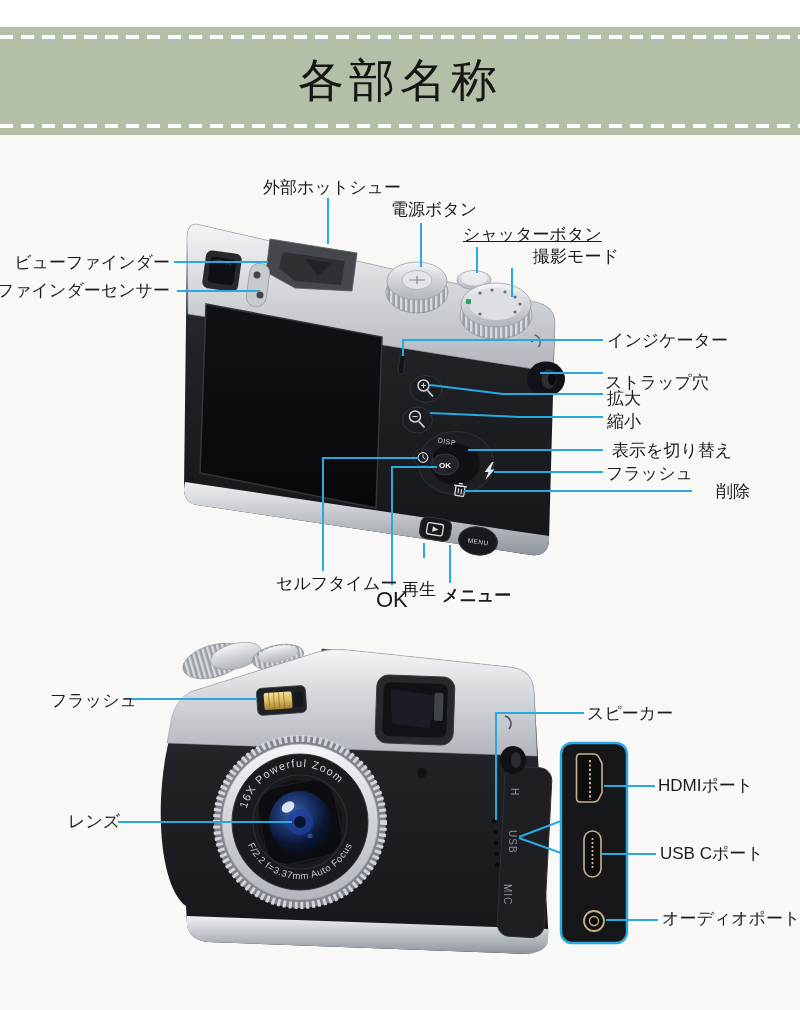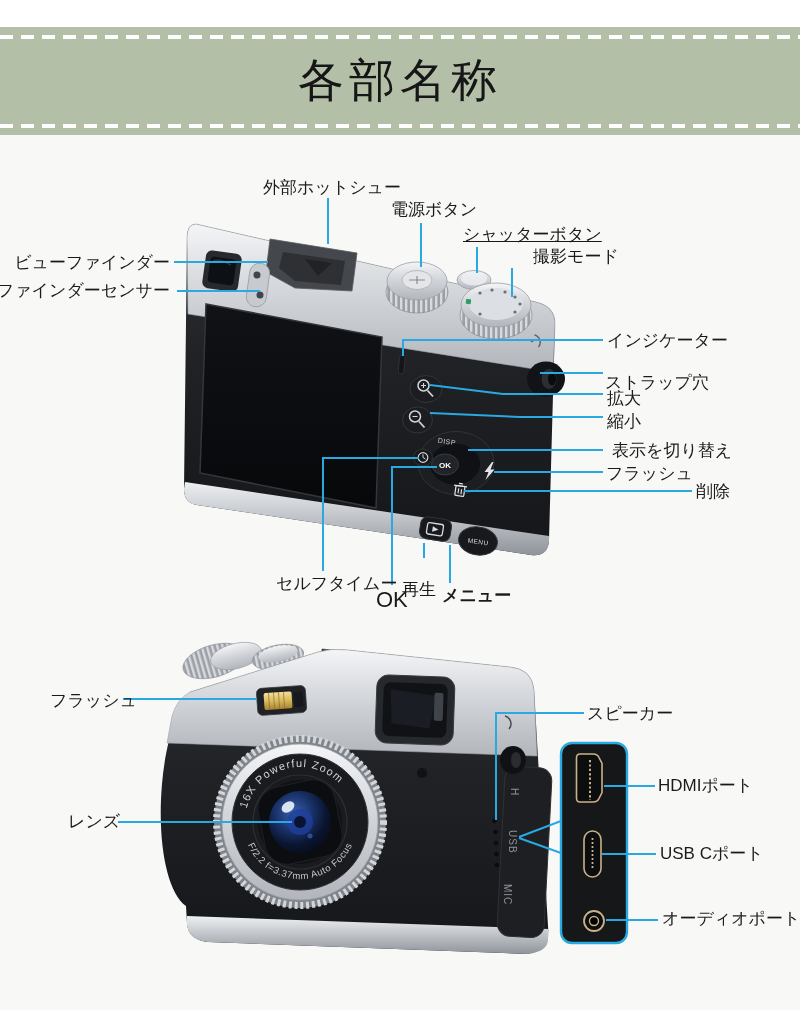--- a/index.html
+++ b/index.html
@@ -311,21 +311,21 @@
   <div class="lbl" style="left:463px;top:225px;text-decoration:underline;">シャッターボタン</div>
   <div class="lbl" style="left:533px;top:247px;">撮影モード</div>
   <div class="lbl right-align" style="right:630px;top:253px;">ビューファインダー</div>
   <div class="lbl right-align" style="right:630px;top:281px;">ファインダーセンサー</div>
   <div class="lbl" style="left:607px;top:331px;">インジケーター</div>
   <div class="lbl" style="left:605px;top:365px;margin-top:8px;">ストラップ穴</div>
   <div class="lbl" style="left:607px;top:389px;">拡大</div>
   <div class="lbl" style="left:607px;top:412px;">縮小</div>
   <div class="lbl" style="left:612px;top:441px;">表示を切り替え</div>
   <div class="lbl" style="left:606px;top:464px;">フラッシュ</div>
-  <div class="lbl" style="left:696px;top:482px;">削除</div>
+  <div class="lbl" style="left:716px;top:482px;">削除</div>
   <div class="lbl" style="left:276px;top:574px;">セルフタイムー</div>
   <div class="lbl" style="left:402px;top:560px;margin-top:20px;">再生</div>
   <div class="lbl big" style="left:376px;top:587px;">OK</div>
   <div class="lbl" style="left:442px;top:586px;font-weight:bold;">メニュー</div>
 
   <div class="lbl" style="left:50px;top:691px;">フラッシュ</div>
   <div class="lbl" style="left:68px;top:812px;">レンズ</div>
   <div class="lbl" style="left:587px;top:704px;">スピーカー</div>
   <div class="lbl" style="left:658px;top:776px;">HDMIポート</div>
   <div class="lbl" style="left:660px;top:844px;">USB Cポート</div>

